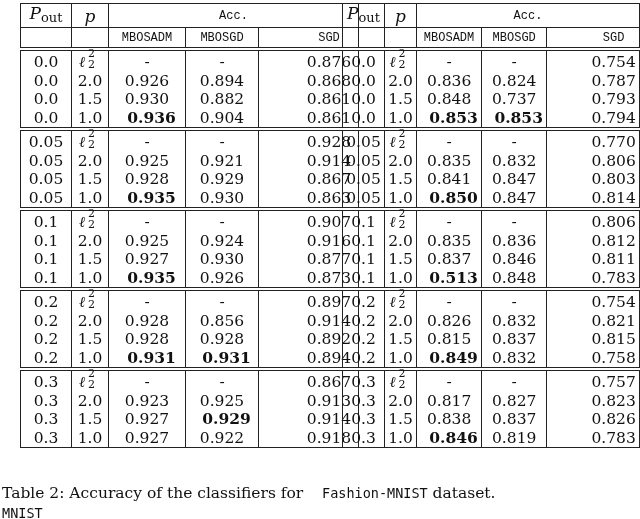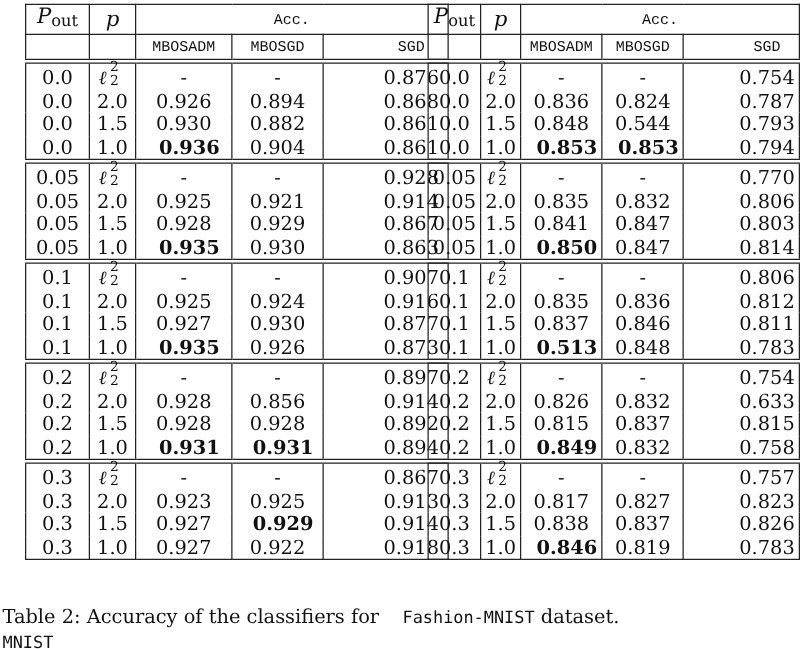--- a/index.html
+++ b/index.html
@@ -219,21 +219,21 @@
           <td class="c0">0.0</td>
           <td class="c1">2.0</td>
           <td class="c2">0.836</td>
           <td class="c3">0.824</td>
           <td class="c4">0.787</td>
         </tr>
         <tr class="row">
           <td class="c0">0.0</td>
           <td class="c1">1.5</td>
           <td class="c2">0.848</td>
-          <td class="c3">0.544</td>
+          <td class="c3">0.737</td>
           <td class="c4">0.793</td>
         </tr>
         <tr class="row">
           <td class="c0">0.0</td>
           <td class="c1">1.0</td>
           <td class="c2 bold">0.853</td>
           <td class="c3 bold">0.853</td>
           <td class="c4">0.794</td>
         </tr>
         <tr class="row blk-first">
@@ -297,21 +297,21 @@
           <td class="c1"><span class="ell-wrap"><span class="ell">ℓ<span class="sup">2</span><span class="sub">2</span></span></span></td>
           <td class="c2">-</td>
           <td class="c3">-</td>
           <td class="c4">0.754</td>
         </tr>
         <tr class="row">
           <td class="c0">0.2</td>
           <td class="c1">2.0</td>
           <td class="c2">0.826</td>
           <td class="c3">0.832</td>
-          <td class="c4">0.633</td>
+          <td class="c4">0.821</td>
         </tr>
         <tr class="row">
           <td class="c0">0.2</td>
           <td class="c1">1.5</td>
           <td class="c2">0.815</td>
           <td class="c3">0.837</td>
           <td class="c4">0.815</td>
         </tr>
         <tr class="row">
           <td class="c0">0.2</td>

